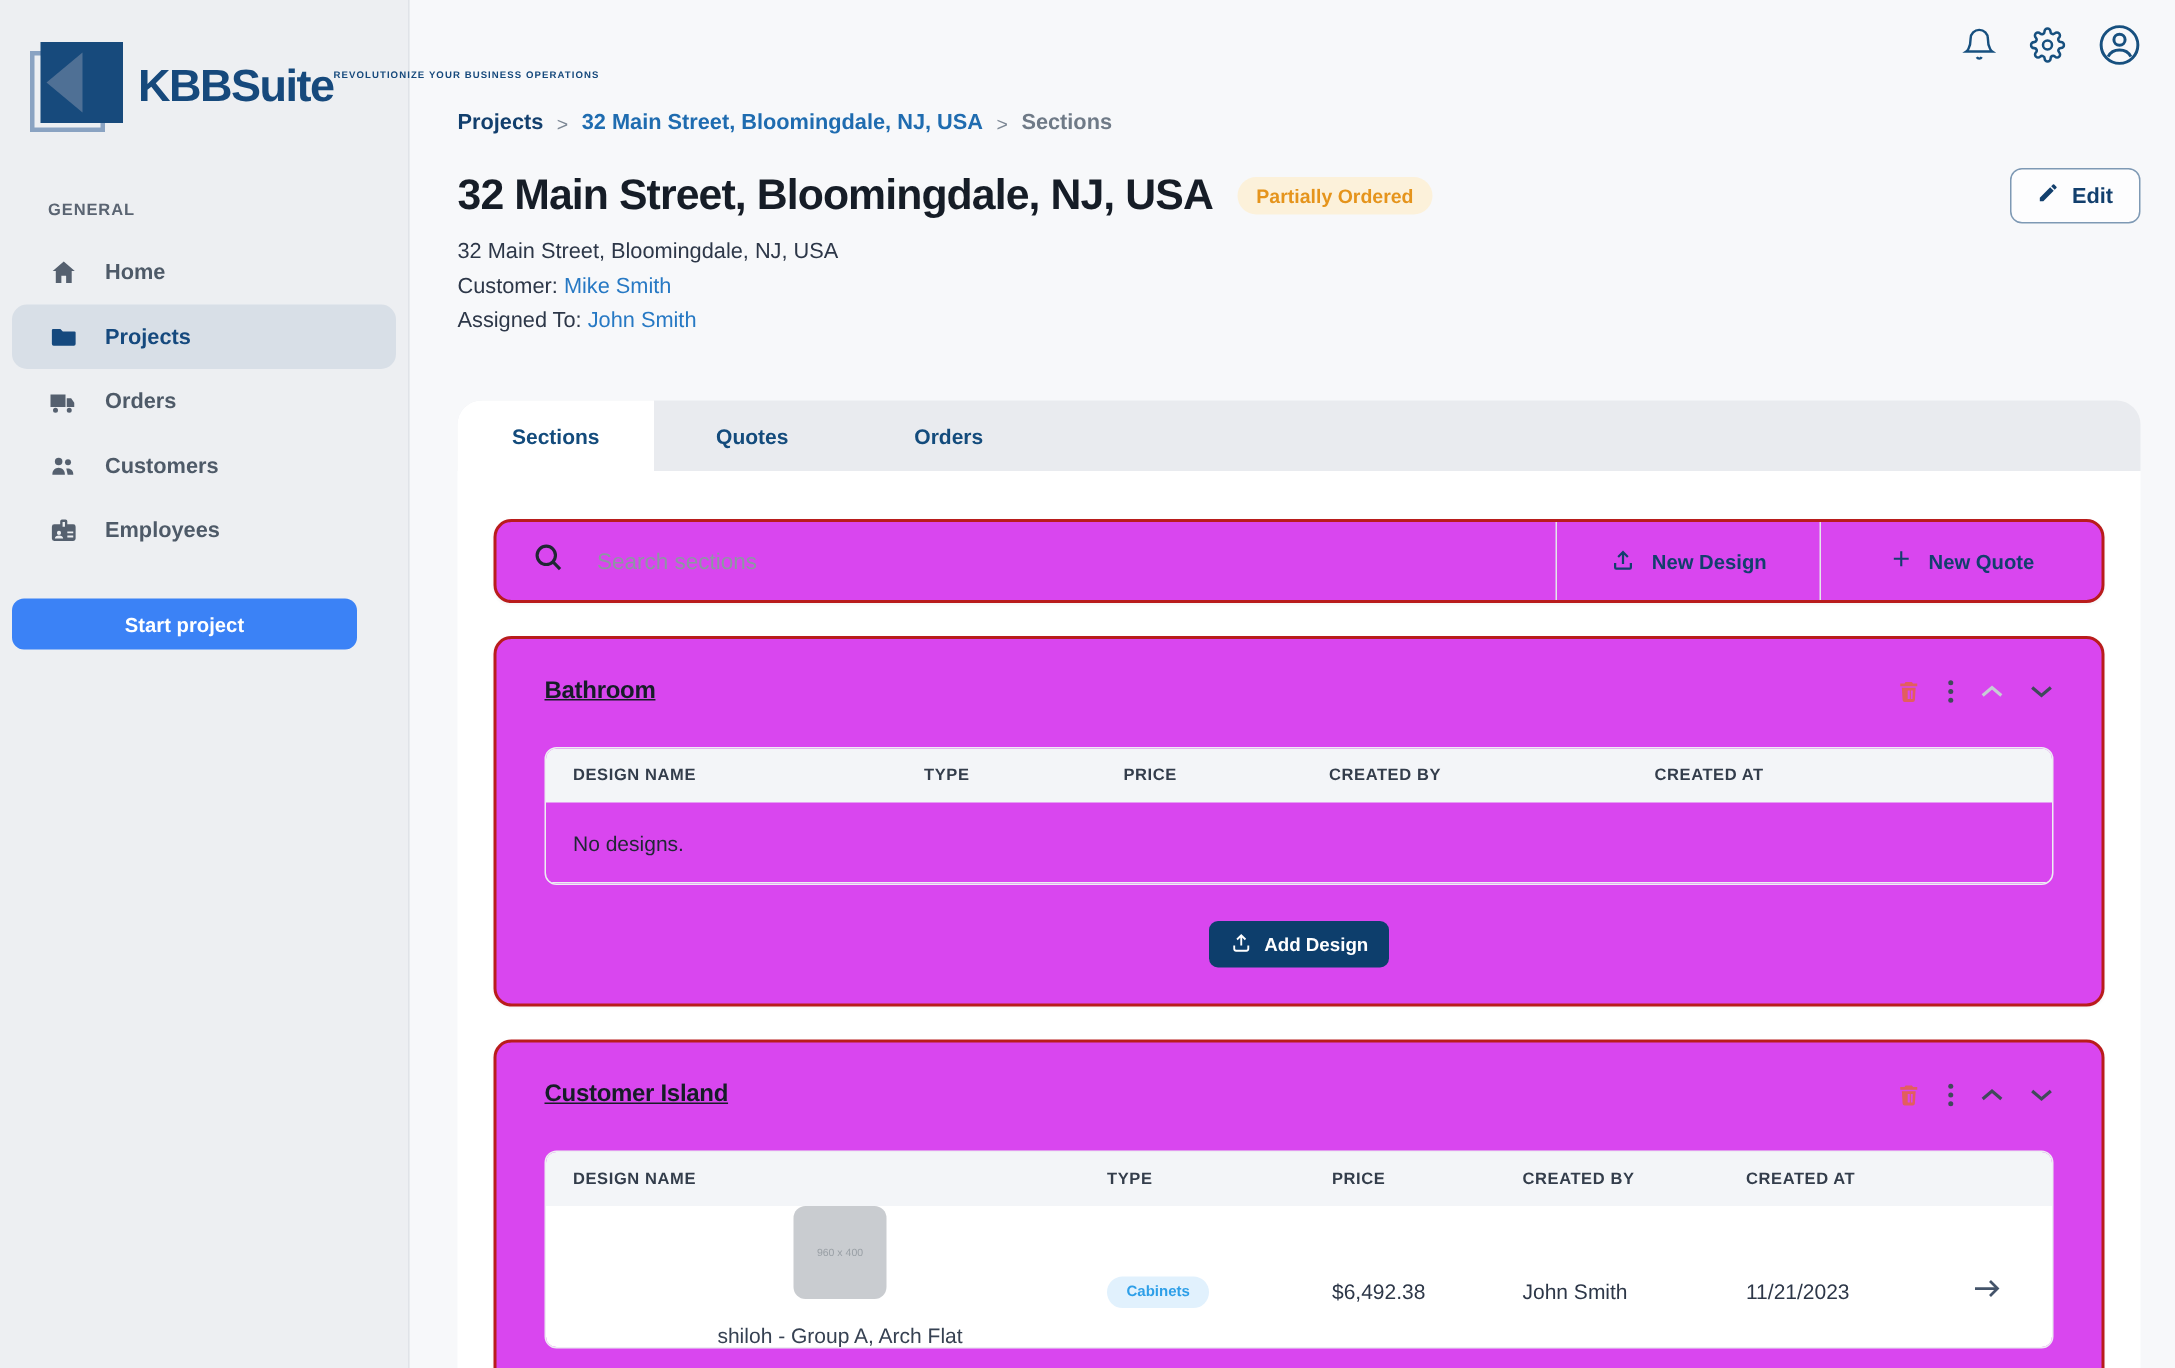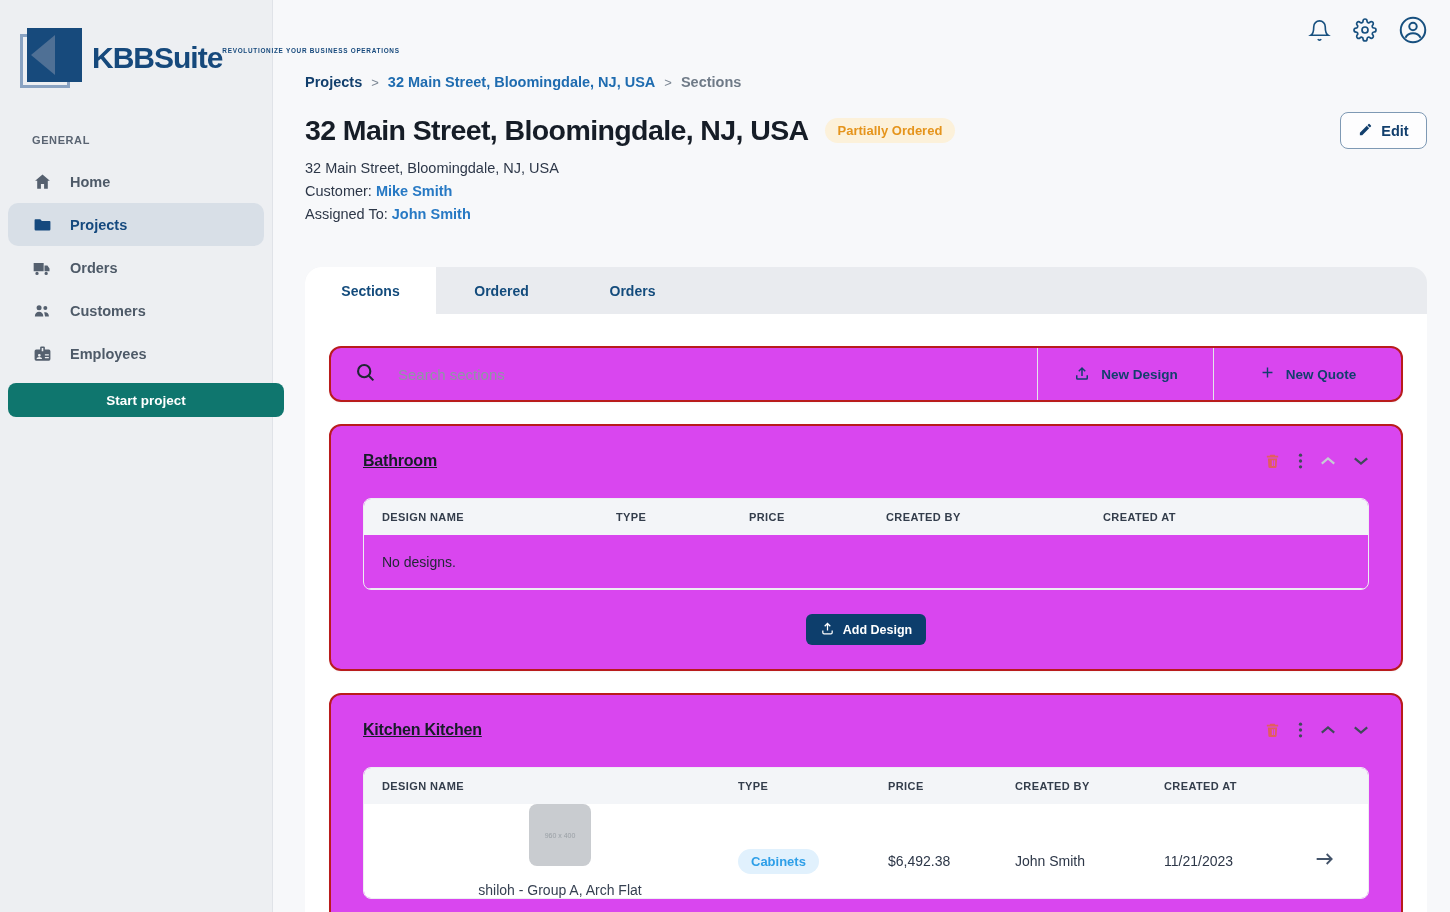--- a/index.html
+++ b/index.html
@@ -21,21 +21,21 @@
   .brand-tagline { font-size:6.4px; font-weight:700; color:#16497c; letter-spacing:0.72px; margin-top:4px; white-space:nowrap; }
   .nav-label { font-size:11px; font-weight:700; color:#5a6472; letter-spacing:0.6px; padding-left:24px; margin-bottom:14px; }
   .nav-item { display:flex; align-items:center; gap:18px; height:43px; padding-left:24px;
     border-radius:10px; cursor:pointer; }
   .nav-item .nav-ico { width:20px; height:20px; display:flex; align-items:center; justify-content:center; }
   .nav-item .nav-ico svg { fill:#55606f; }
   .nav-item span.lbl { font-size:14.5px; font-weight:600; color:#4e5a68; }
   .nav-item.active { background:#d8dfe7; }
   .nav-item.active span.lbl { color:#15497e; font-weight:700; }
   .nav-item.active .nav-ico svg { fill:#15497e; }
-  .start-btn { margin-top:8px; width:276px; height:34px; background:#0f766e; color:#fff;
+  .start-btn { margin-top:24px; width:230px; height:34px; background:#3b82f6; color:#fff;
     border:none; border-radius:8px; font-size:13.5px; font-weight:700; cursor:pointer;
     font-family:"Liberation Sans", sans-serif; display:block; }
 
   
   .main { flex:1; height:100%; padding:0 23px 0 32px; position:relative; }
   .topbar { display:flex; justify-content:flex-end; align-items:center; gap:22px; padding:16px 0 0 0; height:48px; }
   .topbar svg { stroke:#17507f; fill:none; stroke-width:1.7; cursor:pointer; }
 
   .breadcrumb { display:flex; align-items:center; gap:9px; margin-top:26px; font-size:14.5px; }
   .crumb-root { color:#123f6d; font-weight:700; cursor:pointer; }
@@ -47,21 +47,21 @@
   .page-title { font-size:28.5px; font-weight:800; color:#161d27; letter-spacing:-0.6px; }
   .status-badge { margin-left:16px; background:#fcf1da; color:#e5941c; font-size:13px; font-weight:700;
     padding:5px 13px; border-radius:13px; }
   .edit-btn { margin-left:auto; width:87px; height:37px; background:#fdfdfe; border:1px solid #7e99b4;
     border-radius:8px; display:flex; align-items:center; justify-content:center; gap:8px;
     font-size:14.5px; font-weight:700; color:#123f6d; cursor:pointer; font-family:"Liberation Sans", sans-serif; }
   .edit-btn svg { fill:#123f6d; }
 
   .addr-line { margin-top:11px; font-size:14.5px; color:#2d3748; font-weight:500; }
   .meta-line { margin-top:7px; font-size:14.5px; color:#2d3748; font-weight:500; }
-  .meta-line a { color:#2779c4; text-decoration:none; cursor:pointer; font-weight:700; }
+  .meta-line a { color:#2779c4; text-decoration:none; cursor:pointer; font-weight:400; }
 
   
   .tab-panel { margin-top:45px; border-radius:16px 16px 0 0; }
   .tab-bar { display:flex; background:#e9ebef; border-radius:16px 16px 0 0; height:47px; }
   .tab { width:131px; display:flex; align-items:center; justify-content:center;
     font-size:14px; font-weight:700; color:#134b7c; cursor:pointer; }
   .tab.active { background:#ffffff; border-radius:16px 0 0 0; }
   .panel-body { background:#ffffff; padding:32px 24px 24px 24px; min-height:610px; }
 
   .card { background:#d946ef; border:2px solid #b91c1c; border-radius:12px;
@@ -98,21 +98,21 @@
   .dt-row { display:grid; align-items:center; padding-left:18px; background:#fff; border-bottom:1px solid #eceef2; }
   .dt-row:last-child { border-bottom:none; }
   .empty-row { height:54px; display:flex; align-items:center; padding-left:18px; font-size:14px; color:#1f2733; border-bottom:1px solid #eceef2; }
   .design-row { height:94px; cursor:pointer; }
   .design-cell { display:flex; align-items:center; gap:16px;flex-direction:column; }
   .thumb { width:62px; height:62px; background:#c9ccd0; border-radius:8px; display:flex;
     align-items:center; justify-content:center; font-size:7px; color:#9aa0a6; }
   .design-names { display:flex; flex-direction:column; gap:5px; }
   .design-name { font-size:14px; font-weight:500; color:#364152; }
   .design-by { font-size:13px; color:#8d97a3; }
-  .type-badge { display:inline-block; background:#e1f1fd; color:#2e9fe8; font-size:13px; font-weight:700;
+  .type-badge { display:inline-block; background:#e1f1fd; color:#2e9fe8; font-size:10px; font-weight:700;
     padding:5px 13px; border-radius:13px; }
   .cell-text { font-size:14px; color:#2d3748; font-weight:500; }
   .row-arrow svg { stroke:#44546a; fill:none; stroke-width:2.2; }
 
   .add-design-wrap { display:flex; justify-content:center; margin-top:24px; }
   .add-design-btn { width:120px; height:31px; background:#0d3e6c; border:none; border-radius:6px;
     color:#fff; font-size:12.5px; font-weight:700; display:flex; align-items:center; justify-content:center;
     gap:8px; cursor:pointer; font-family:"Liberation Sans", sans-serif; }
   .add-design-btn svg { stroke:#fff; fill:none; stroke-width:2; }
 </style>
@@ -237,21 +237,21 @@
       <a>Mike Smith</a>
     </div>
     <div class="meta-line">
       <span>Assigned To:</span>
       <a>John Smith</a>
     </div>
 
     <div class="tab-panel">
       <div class="tab-bar">
         <div class="tab active">Sections</div>
-        <div class="tab">Ordered</div>
+        <div class="tab">Quotes</div>
         <div class="tab">Orders</div>
       </div>
 
       <div class="panel-body">
 
         <div class="card toolbar-card">
           <div class="search-zone">
             <span>
               <svg width="21" height="21" viewBox="0 0 24 24">
                   <circle cx="10.5" cy="10.5" r="7"></circle>
@@ -326,21 +326,21 @@
                     <path d="M4.5 15v3.5a2 2 0 0 0 2 2h11a2 2 0 0 0 2-2V15"></path>
                   </svg>
               </span>
               <span>Add Design</span>
             </button>
           </div>
         </div>
 
         <div class="card section-card" style="min-height:320px;">
           <div class="section-head">
-            <div class="section-title">Kitchen Kitchen</div>
+            <div class="section-title">Customer Island</div>
             <div class="section-actions">
               <span class="act icon-trash">
                 <svg width="17" height="18" viewBox="0 0 24 24">
                     <path d="M9 3h6l1 1.5h4V7H4V4.5h4L9 3zM5.5 8.5h13L17.8 20a2 2 0 0 1-2 1.8H8.2a2 2 0 0 1-2-1.8L5.5 8.5zM10 11v8h-1.5l-.3-8H10zm3 0h-2v8h2v-8zm2.8 0H14v8h1.5l.3-8z"></path>
                   </svg>
               </span>
               <span class="act icon-kebab">
                 <svg width="5" height="18" viewBox="0 0 6 20">
                     <circle cx="3" cy="3" r="2"></circle>
                     <circle cx="3" cy="10" r="2"></circle>

